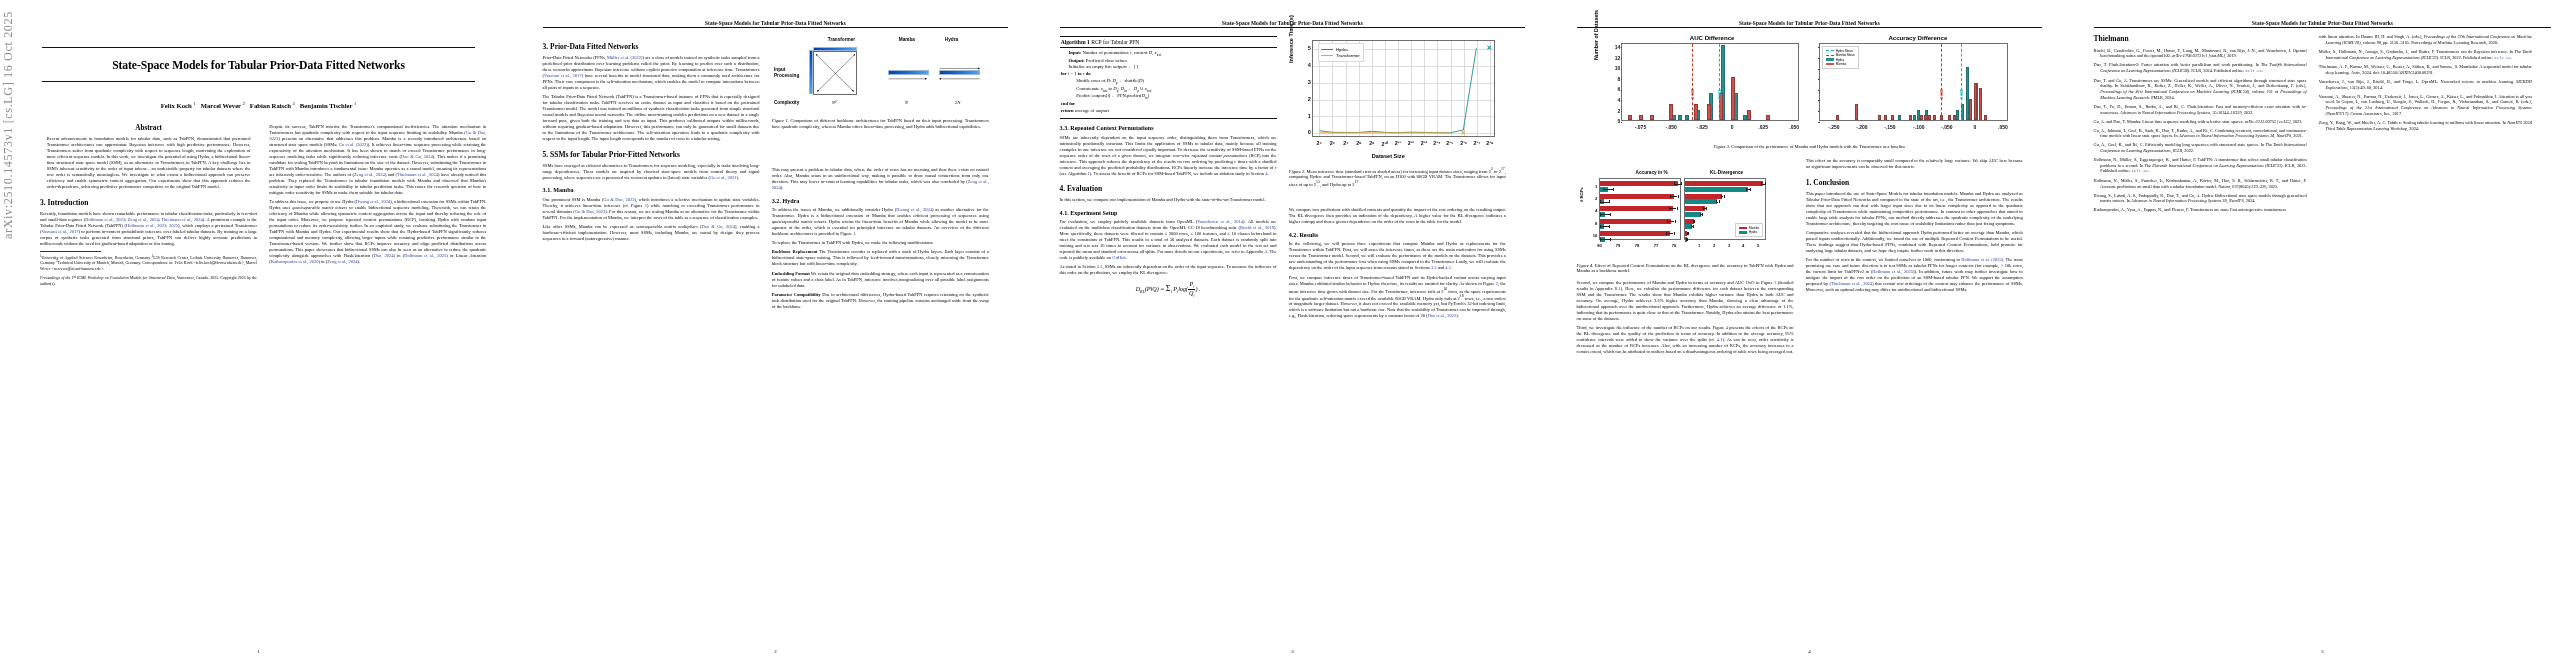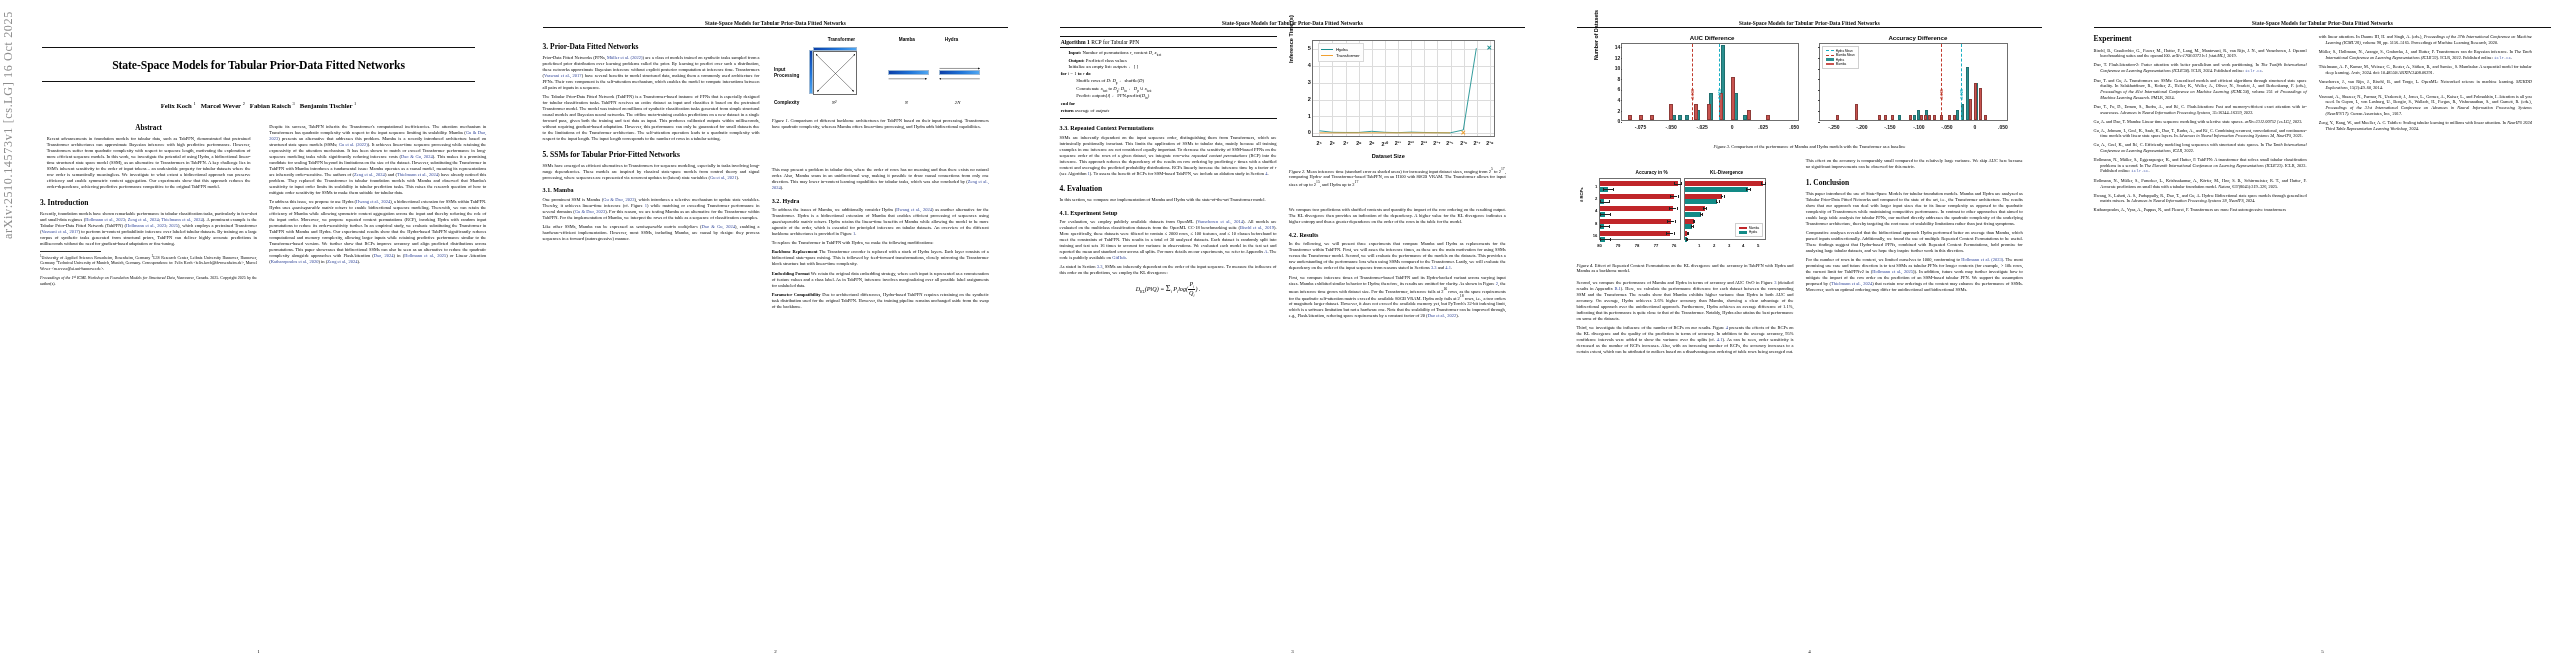--- a/index.html
+++ b/index.html
@@ -660,21 +660,21 @@
 
     <div class="pagenum">4</div>
   </div>
 
   <div class="page last">
     <div class="runhead">State-Space Models for Tabular Prior-Data Fitted Networks</div>
     <div class="runhead-rule"></div>
 
     <div class="cols">
       <div class="col narrow">
-        <h2 class="refh">Experiment</h2>
+        <h2 class="refh">Thielmann</h2>
         <div id="refs-left">
             <p class="ref">Bischl, B., Casalicchio, G., Feurer, M., Hutter, F., Lang, M., Mantovani, R., van Rijn, J. N., and Vanschoren, J. Openml benchmarking suites and the openml100. <i>arXiv:1708.03731v1 [stat.ML]</i>, 2019.</p>
             <p class="ref">Dao, T. FlashAttention-2: Faster attention with better parallelism and work partitioning. In <i>The Twelfth International Conference on Learning Representations (ICLR'24)</i>. ICLR, 2024. Published online: <span class="mono">iclr.cc</span>.</p>
             <p class="ref">Dao, T. and Gu, A. Transformers are SSMs: Generalized models and efficient algorithms through structured state space duality. In Salakhutdinov, R., Kolter, Z., Heller, K., Weller, A., Oliver, N., Scarlett, J., and Berkenkamp, F. (eds.), <i>Proceedings of the 41st International Conference on Machine Learning (ICML'24)</i>, volume 251 of <i>Proceedings of Machine Learning Research</i>. PMLR, 2024.</p>
             <p class="ref">Dao, T., Fu, D., Ermon, S., Rudra, A., and Ré, C. FlashAttention: Fast and memory-efficient exact attention with io-awareness. <i>Advances in Neural Information Processing Systems</i>, 35:16344–16359, 2022.</p>
             <p class="ref">Gu, A. and Dao, T. Mamba: Linear time sequence modeling with selective state spaces. <i>arXiv:2312.00752 [cs.LG]</i>, 2023.</p>
             <p class="ref">Gu, A., Johnson, I., Goel, K., Saab, K., Dao, T., Rudra, A., and Ré, C. Combining recurrent, convolutional, and continuous-time models with linear state space layers. In <i>Advances in Neural Information Processing Systems 34, NeurIPS</i>, 2021.</p>
             <p class="ref">Gu, A., Goel, K., and Ré, C. Efficiently modeling long sequences with structured state spaces. In <i>The Tenth International Conference on Learning Representations, ICLR</i>, 2022.</p>
             <p class="ref">Hollmann, N., Müller, S., Eggensperger, K., and Hutter, F. TabPFN: A transformer that solves small tabular classification problems in a second. In <i>The Eleventh International Conference on Learning Representations (ICLR'23)</i>. ICLR, 2023. Published online: <span class="mono">iclr.cc</span>.</p>
             <p class="ref">Hollmann, N., Müller, S., Purucker, L., Krishnakumar, A., Körfer, M., Hoo, S. B., Schirrmeister, R. T., and Hutter, F. Accurate predictions on small data with a tabular foundation model. <i>Nature</i>, 637(8045):319–326, 2025.</p>

